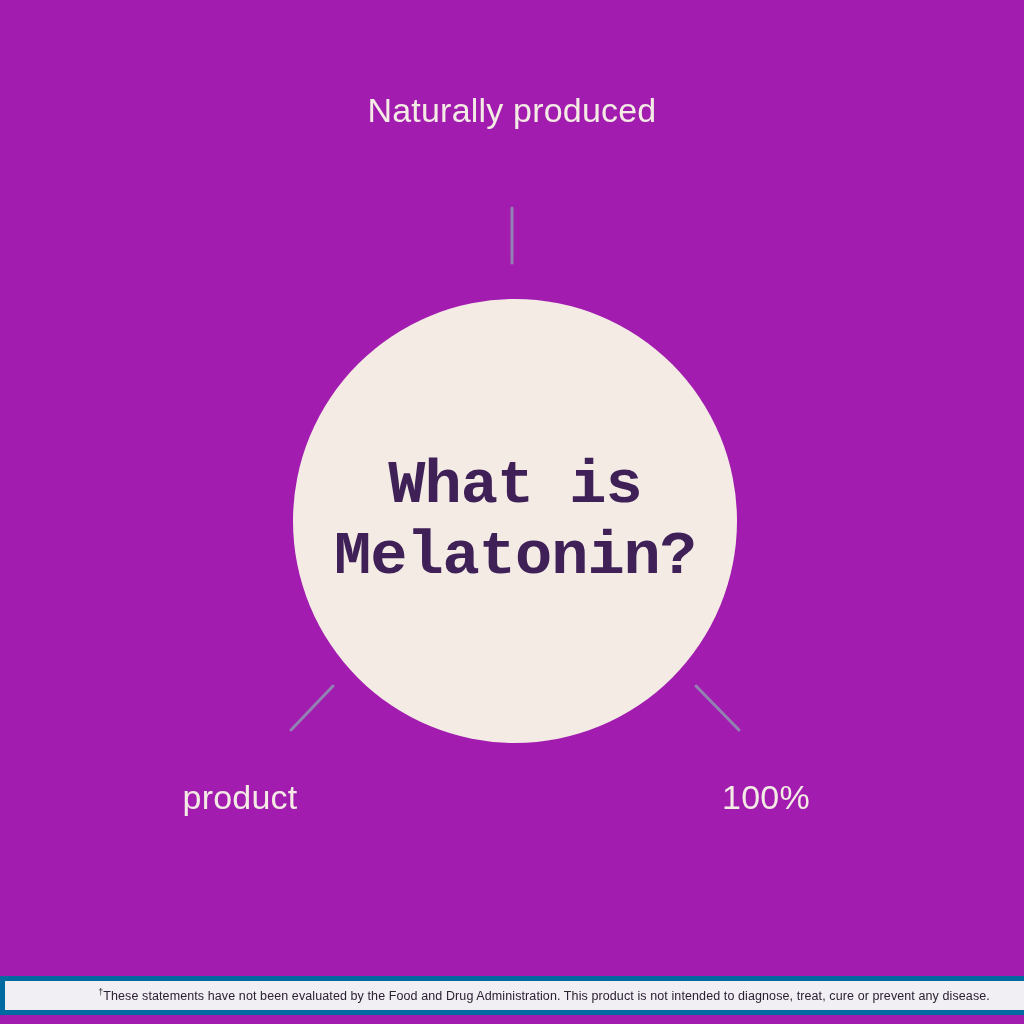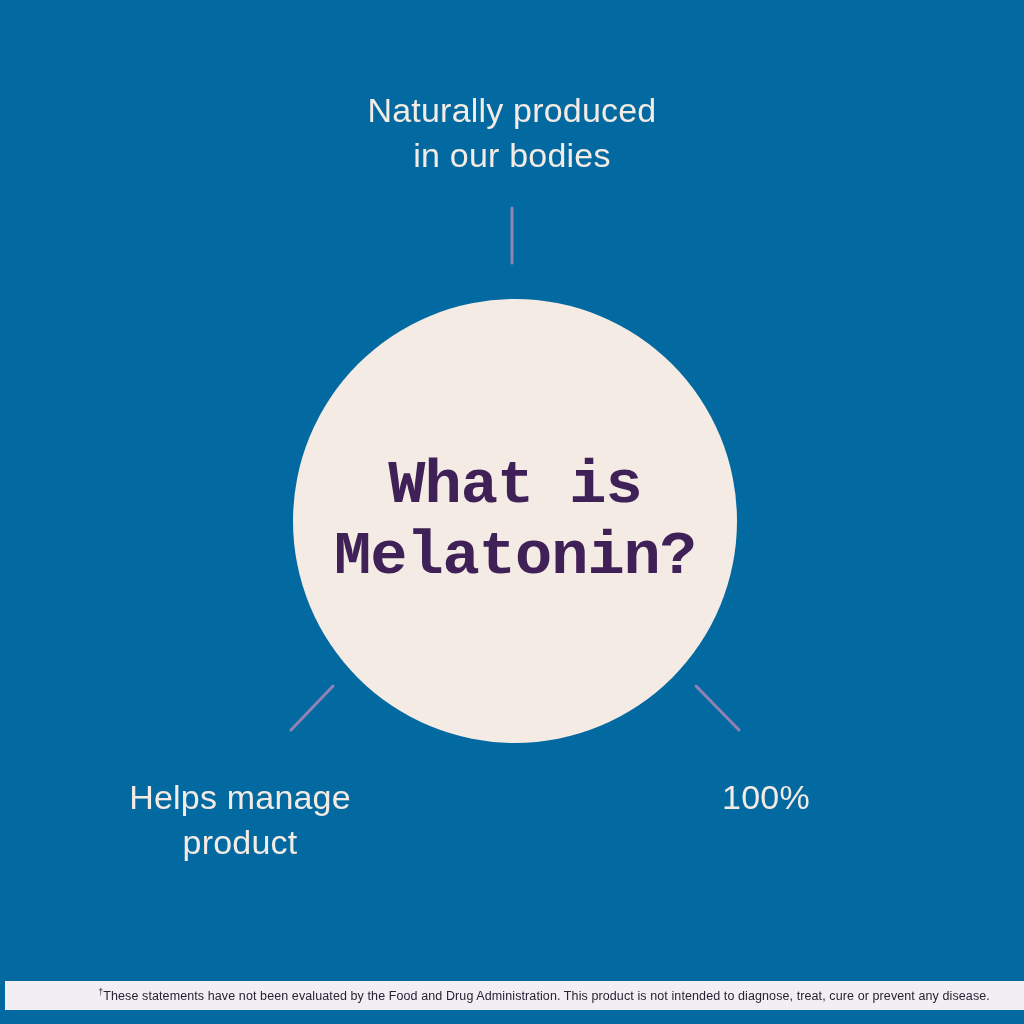--- a/index.html
+++ b/index.html
@@ -3,21 +3,21 @@
 <meta charset="utf-8">
 <style>
   html, body {
     margin: 0;
     padding: 0;
   }
   .canvas {
     position: relative;
     width: 1024px;
     height: 1024px;
-    background: #0369a1;
+    background: #a21caf;
     overflow: hidden;
     font-family: "Liberation Sans", sans-serif;
   }
 
   
   .connectors {
     position: absolute;
     left: 0;
     top: 0;
     width: 1024px;
@@ -105,32 +105,30 @@
 <div class="canvas">
 
   <svg class="connectors" viewBox="0 0 1024 1024" xmlns="http://www.w3.org/2000/svg">
     <line x1="512" y1="208" x2="512" y2="263" stroke="#9282b2" stroke-width="3" stroke-linecap="round"></line>
     <line x1="333" y1="686" x2="291" y2="730" stroke="#9282b2" stroke-width="3" stroke-linecap="round"></line>
     <line x1="696" y1="686" x2="739" y2="730" stroke="#9282b2" stroke-width="3" stroke-linecap="round"></line>
   </svg>
 
   <div class="label label-top">
     <div>Naturally produced</div>
-    <div>in our bodies</div>
   </div>
 
   <div class="center-circle">
     <div class="center-heading">
       <div>What is</div>
       <div>Melatonin?</div>
     </div>
   </div>
 
   <div class="label label-bottom-left">
-    <div>Helps manage</div>
     <div>product</div>
   </div>
 
   <div class="label label-bottom-right">
     <div>100%</div>
   </div>
 
   <div class="disclaimer-bar">
     <div class="disclaimer-text"><sup>†</sup><span>These statements have not been evaluated by the Food and Drug Administration. This product is not intended to diagnose, treat, cure or prevent any disease.</span></div>
   </div>

